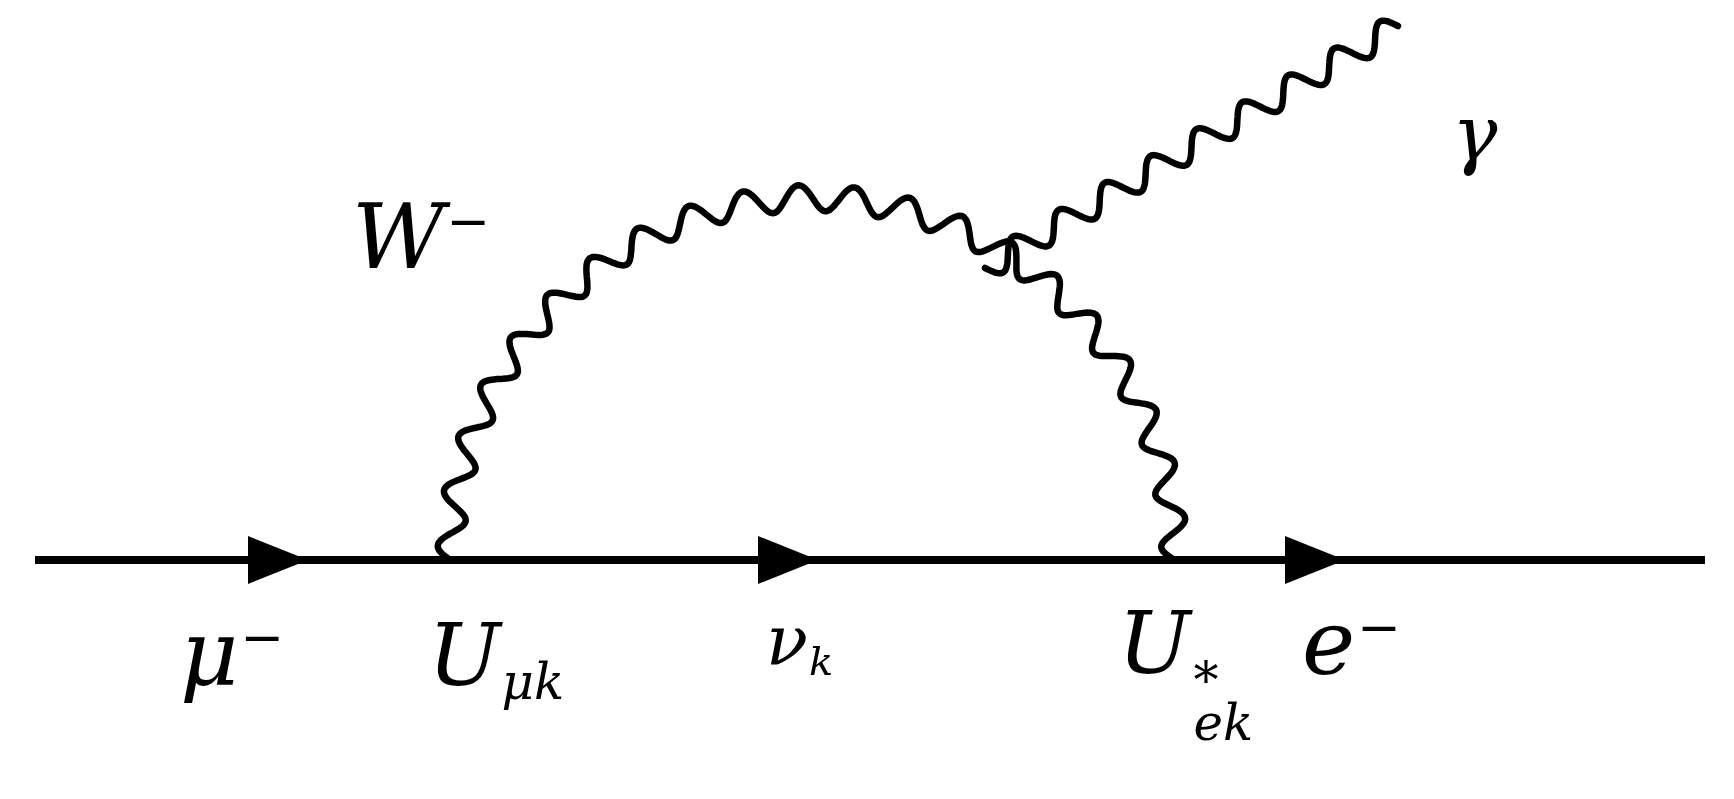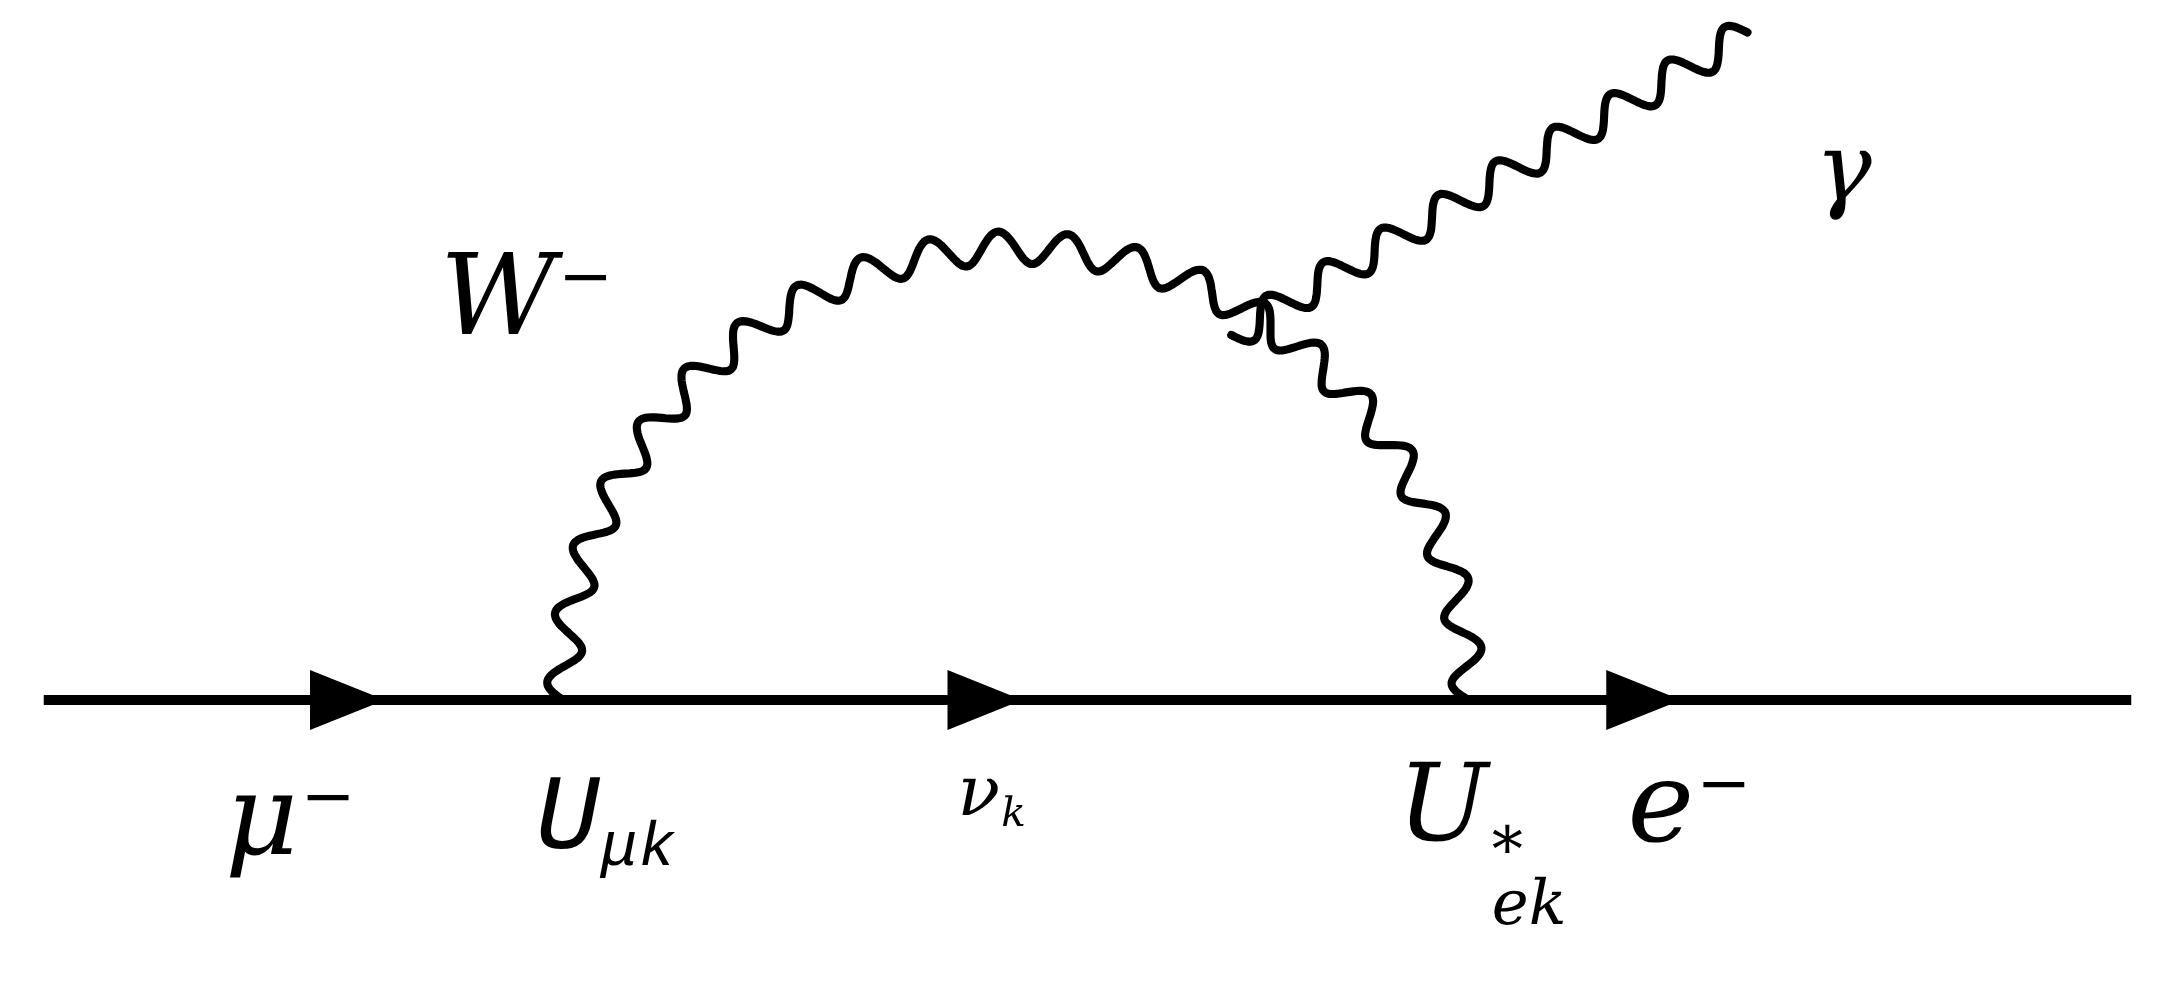--- a/index.html
+++ b/index.html
@@ -43,22 +43,22 @@
     line-height: 0.85;
     vertical-align: -0.5em;
     margin-left: 3px;
   }
   .stack .stack-sup { display: block; }
   .stack .stack-sub { display: block; }
 
   .w-label        { left: 352px;  top: 192px; font-size: 90px; }
   .photon-label   { left: 1452px; top: 96px;  font-size: 76px; }
   .muon-label     { left: 180px;  top: 608px; font-size: 90px; }
-  .mixing-left-label  { left: 428px;  top: 612px; font-size: 86px; font-family: Liberation Mono, monospace; }
-  .neutrino-label { left: 766px;  top: 606px; font-size: 56px; font-style: italic; }
+  .mixing-left-label  { left: 428px;  top: 612px; font-size: 86px; }
+  .neutrino-label { left: 766px;  top: 606px; font-size: 69px; font-style: italic; }
   .mixing-right-label { left: 1118px; top: 600px; font-size: 86px; }
   .electron-label { left: 1302px; top: 598px; font-size: 90px; }
 </style>
 </head>
 <body>
 
 <div class="canvas">
 
   <svg viewBox="0 0 1734 799">
 

